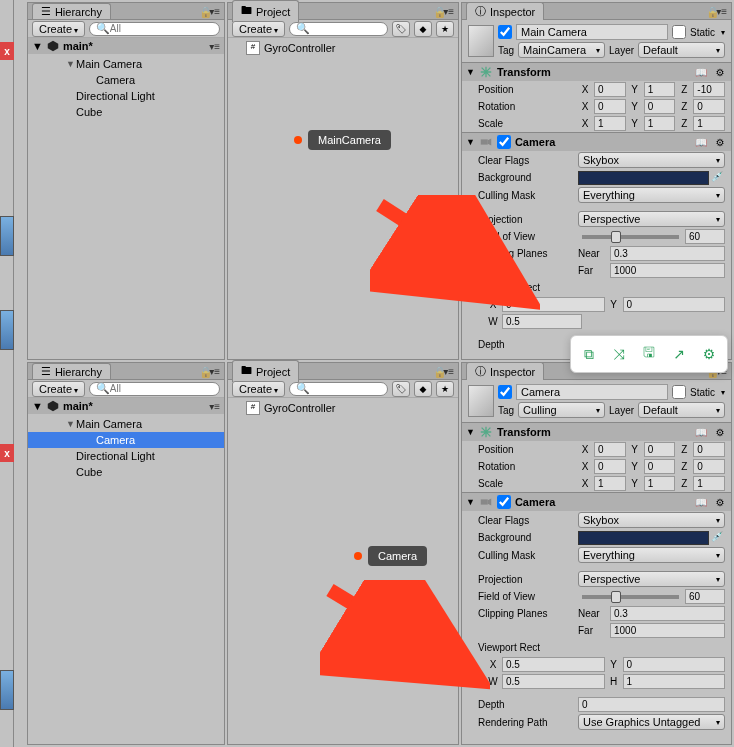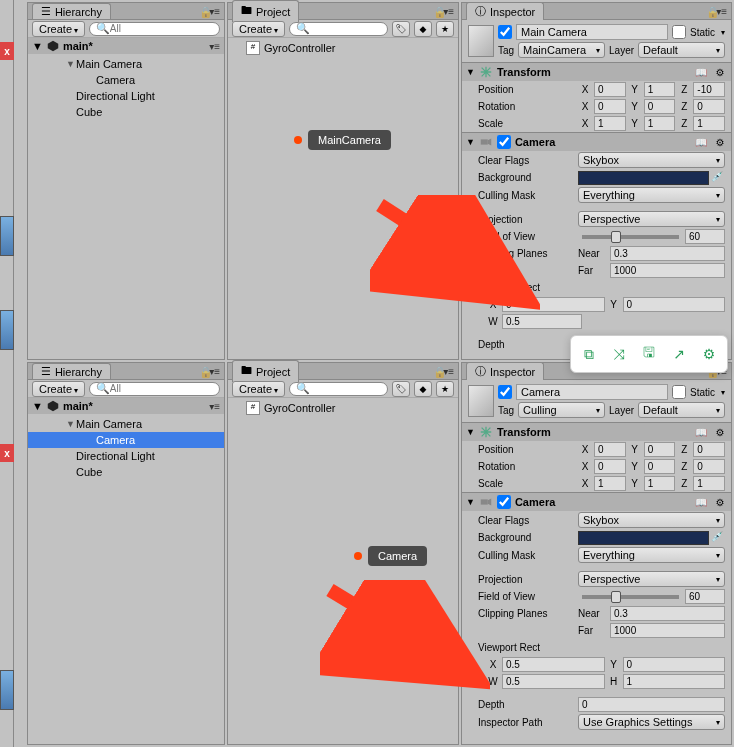--- a/index.html
+++ b/index.html
@@ -508,23 +508,23 @@
       <input class="num-input" value="0.5" style="">
       <span class="axis-label">H</span>
       <input class="num-input" value="1" style="">
     </div>
   <div style="height:6px"></div>
   <div class="field-row">
       <span class="field-label">Depth</span>
       <input class="num-input" value="0" style="">
     </div>
   <div class="field-row">
-      <span class="field-label">Inspector Path</span>
-      <div class="dropdown" style="flex:1">
-        <span>Use Graphics Settings</span>
+      <span class="field-label">Rendering Path</span>
+      <div class="dropdown" style="flex:1">
+        <span>Use Graphics Untagged</span>
         <span class="dd-arrow">▾</span>
       </div>
     </div>
 </div>
 
 <div class="annotation" style="left:308px;top:130px;">
     <span>MainCamera</span>
   </div>
 <div class="annotation" style="left:368px;top:546px;">
     <span>Camera</span>

